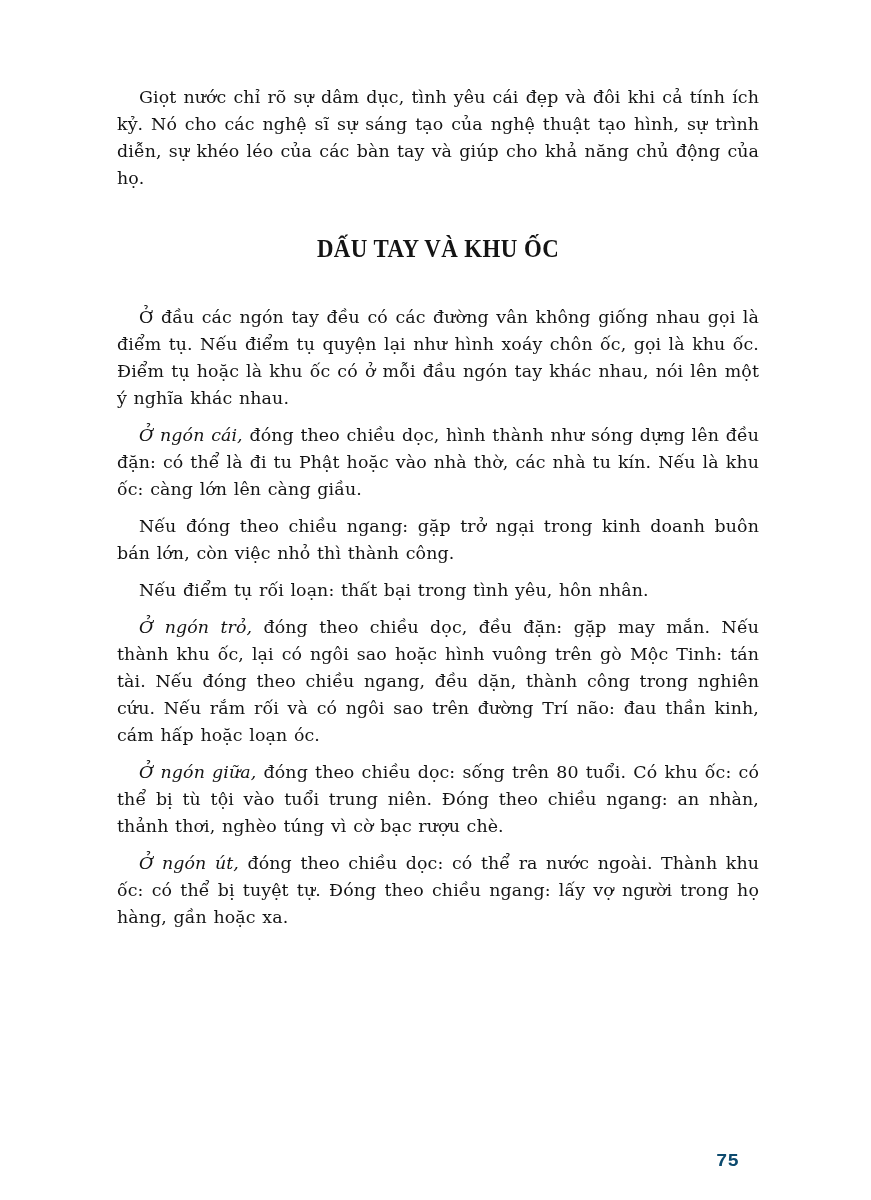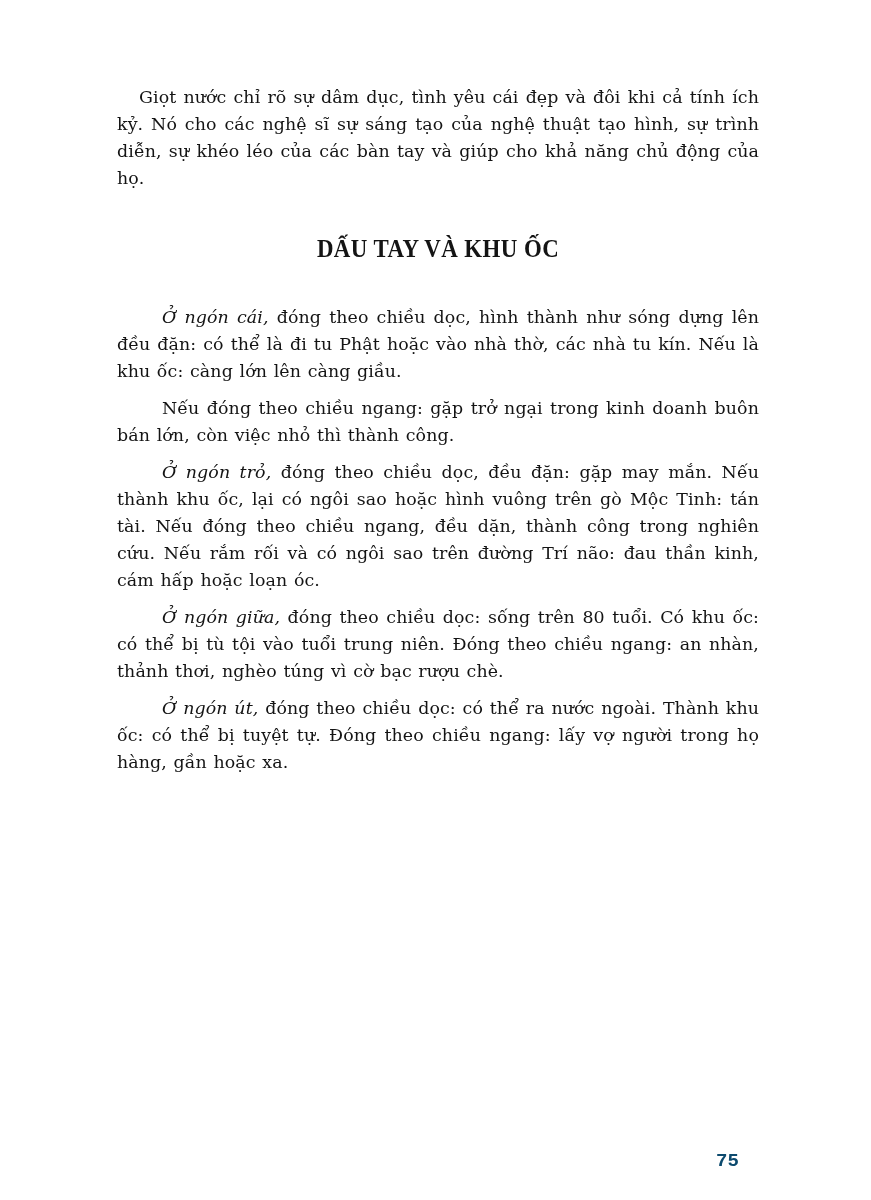--- a/index.html
+++ b/index.html
@@ -25,21 +25,20 @@
       margin: 0 0 10px 0;
       font-size: 17.4px;
       line-height: 27px;
       text-align: justify;
       text-indent: 22px;
       letter-spacing: 0.1px;
       word-spacing: 1px;
     }
     .para em {
       font-style: italic;
-      margin-left: 23px;
     }
     .title {
       margin: 40px 0 38px 0;
       text-align: center;
       font-family: "Liberation Serif", "DejaVu Serif", serif;
       font-weight: bold;
       font-size: 26px;
       line-height: 34px;
       letter-spacing: 0.5px;
       transform: scaleX(0.88);
@@ -55,25 +54,27 @@
     }
   </style>
 </head>
 <body>
 
 <div class="page">
   <p class="para">Giọt nước chỉ rõ sự dâm dục, tình yêu cái đẹp và đôi khi cả tính ích kỷ. Nó cho các nghệ sĩ sự sáng tạo của nghệ thuật tạo hình, sự trình diễn, sự khéo léo của các bàn tay và giúp cho khả năng chủ động của họ.</p>
 
   <h1 class="title">DẤU TAY VÀ KHU ỐC</h1>
 
+  <p class="para"><em></em><span>Ở đầu các ngón tay đều có các đường vân không giống nhau gọi là điểm tụ. Nếu điểm tụ quyện lại như hình xoáy chôn ốc, gọi là khu ốc. Điểm tụ hoặc là khu ốc có ở mỗi đầu ngón tay khác nhau, nói lên một ý nghĩa khác nhau.</span></p>
 
   <p class="para"><em>Ở ngón cái,</em><span> đóng theo chiều dọc, hình thành như sóng dựng lên đều đặn: có thể là đi tu Phật hoặc vào nhà thờ, các nhà tu kín. Nếu là khu ốc: càng lớn lên càng giầu.</span></p>
 
   <p class="para"><em></em><span>Nếu đóng theo chiều ngang: gặp trở ngại trong kinh doanh buôn bán lớn, còn việc nhỏ thì thành công.</span></p>
 
+  <p class="para"><em></em><span>Nếu điểm tụ rối loạn: thất bại trong tình yêu, hôn nhân.</span></p>
 
   <p class="para"><em>Ở ngón trỏ,</em><span> đóng theo chiều dọc, đều đặn: gặp may mắn. Nếu thành khu ốc, lại có ngôi sao hoặc hình vuông trên gò Mộc Tinh: tán tài. Nếu đóng theo chiều ngang, đều dặn, thành công trong nghiên cứu. Nếu rắm rối và có ngôi sao trên đường Trí não: đau thần kinh, cám hấp hoặc loạn óc.</span></p>
 
   <p class="para"><em>Ở ngón giữa,</em><span> đóng theo chiều dọc: sống trên 80 tuổi. Có khu ốc: có thể bị tù tội vào tuổi trung niên. Đóng theo chiều ngang: an nhàn, thảnh thơi, nghèo túng vì cờ bạc rượu chè.</span></p>
 
 
   <p class="para"><em>Ở ngón út,</em><span> đóng theo chiều dọc: có thể ra nước ngoài. Thành khu ốc: có thể bị tuyệt tự. Đóng theo chiều ngang: lấy vợ người trong họ hàng, gần hoặc xa.</span></p>
 
 </div>
 

